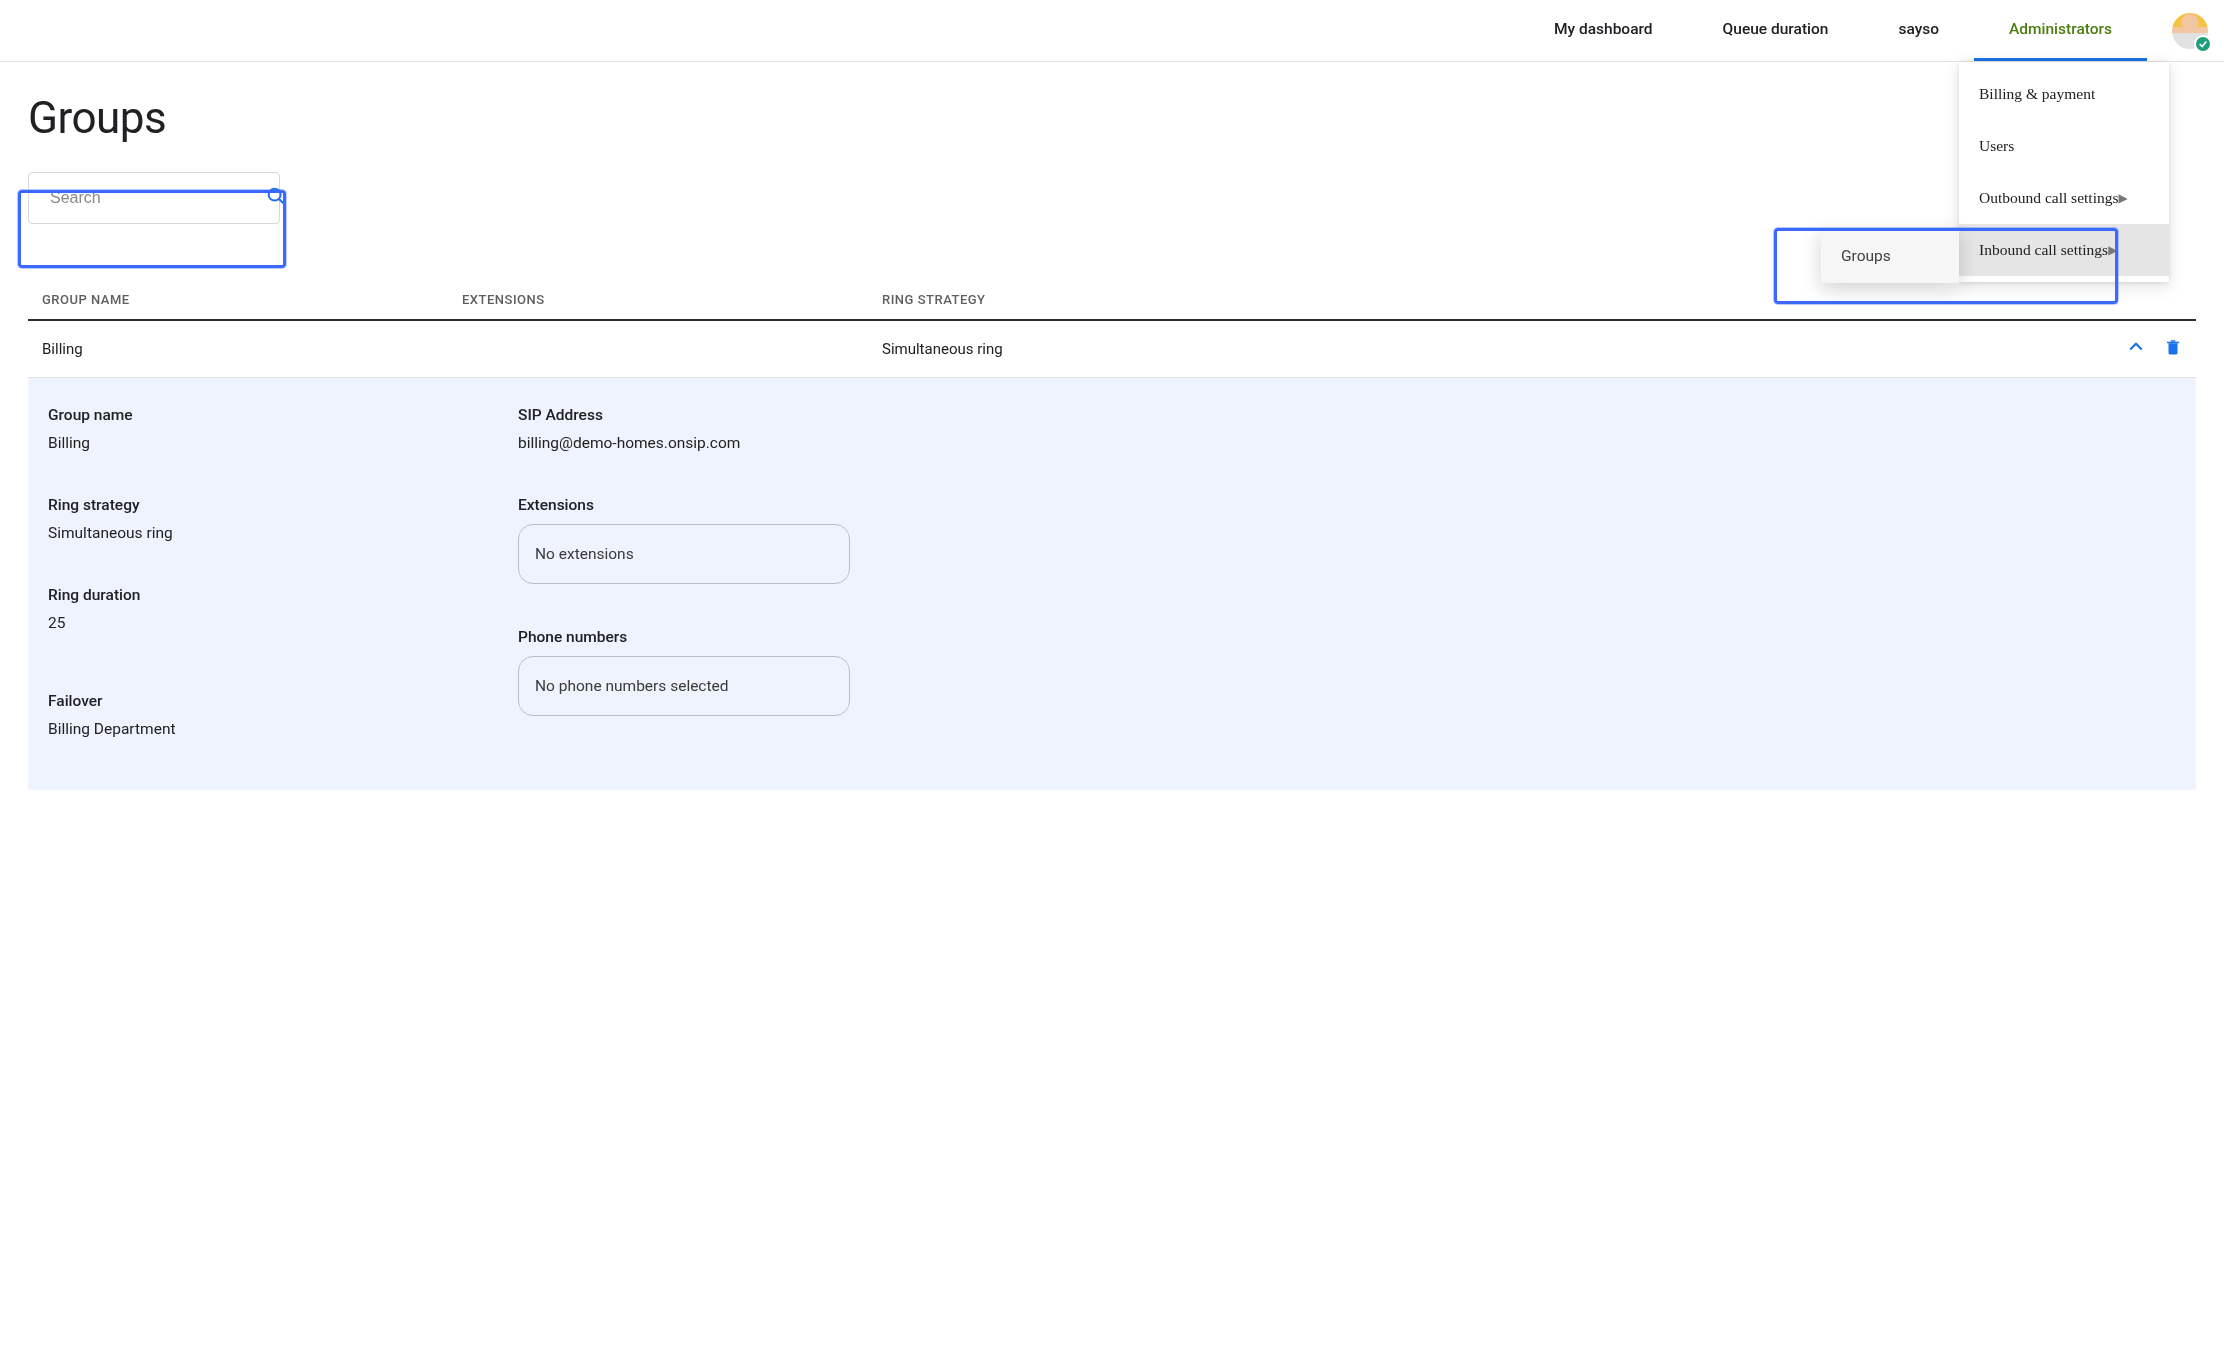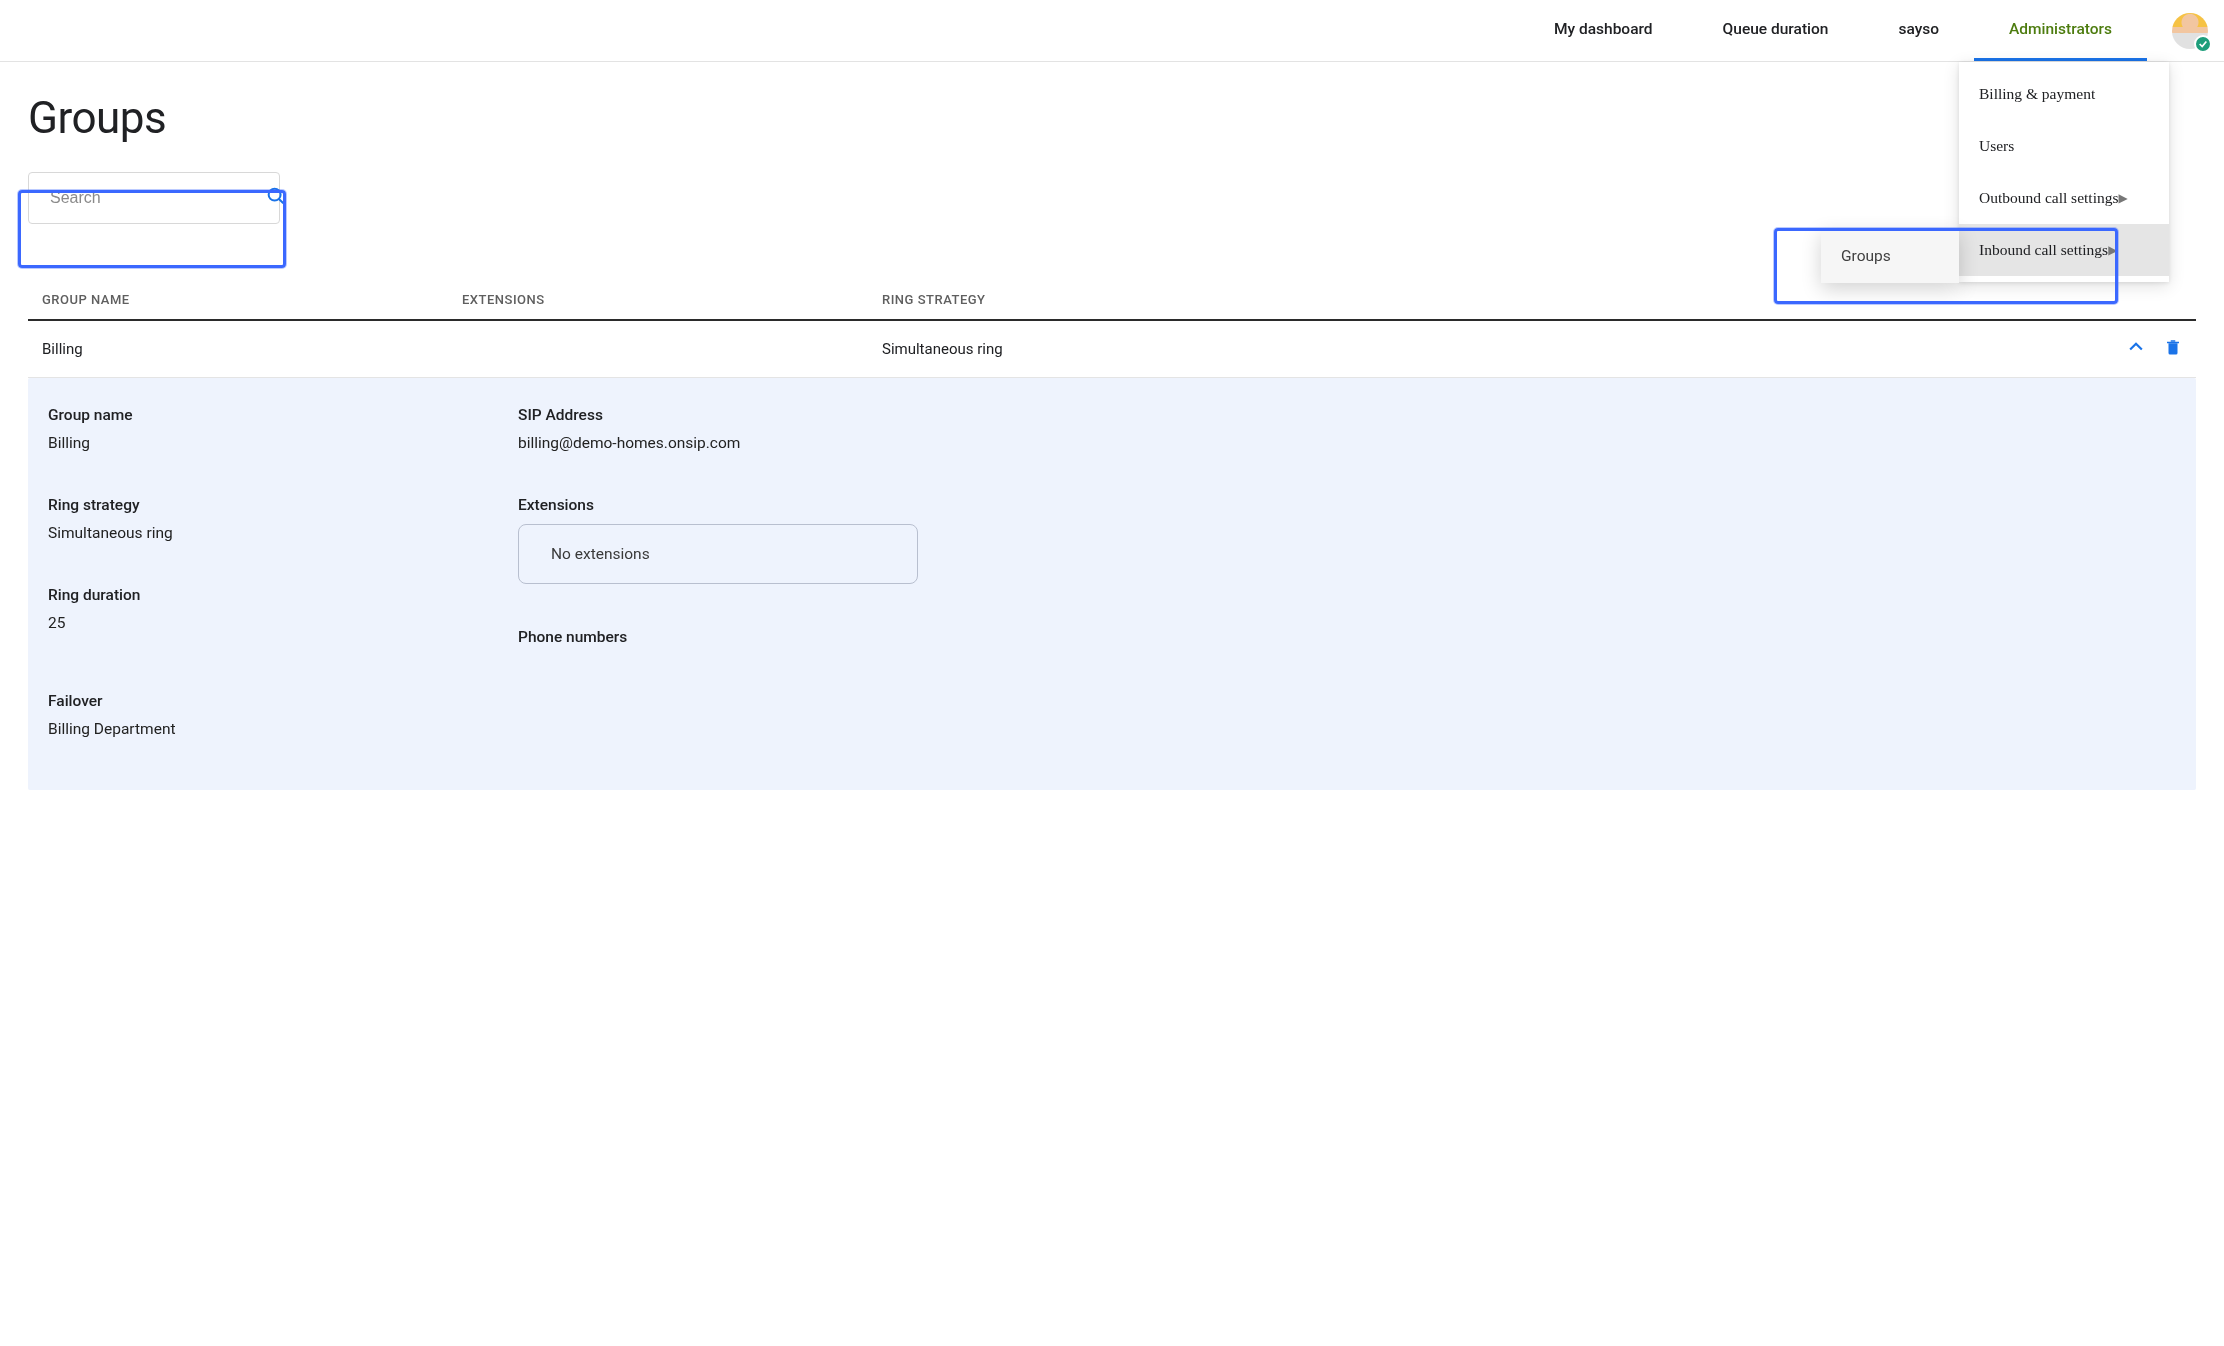--- a/index.html
+++ b/index.html
@@ -205,23 +205,23 @@
     font-weight: 500;
     color: #202124;
     margin-bottom: 10px;
   }
   .details .value {
     font-weight: 400;
     color: #222;
   }
   .details .box {
     border: 1px solid #b8bfcf;
-    border-radius: 8px;
-    padding: 20px 32px;
-    width: 400px;
+    border-radius: 15px;
+    padding: 20px 16px;
+    width: 332px;
     color: #3a3a3a;
     background: transparent;
   }
   .col { display: flex; flex-direction: column; }
 </style>
 </head>
 <body>
 
 <div class="topnav">
   <div class="topnav-tabs">
@@ -329,17 +329,18 @@
         <div class="field">
           <div class="label">SIP Address</div>
           <div class="value">billing@demo-homes.onsip.com</div>
         </div>
         <div class="field" style="margin-top:22px;">
           <div class="label">Extensions</div>
           <div class="box">No extensions</div>
         </div>
         <div class="field" style="margin-top:22px;">
           <div class="label">Phone numbers</div>
+          <div class="box">No phone numbers selected</div>
         </div>
       </div>
     </div>
   </div>
 </div>
 
 </body></html>

